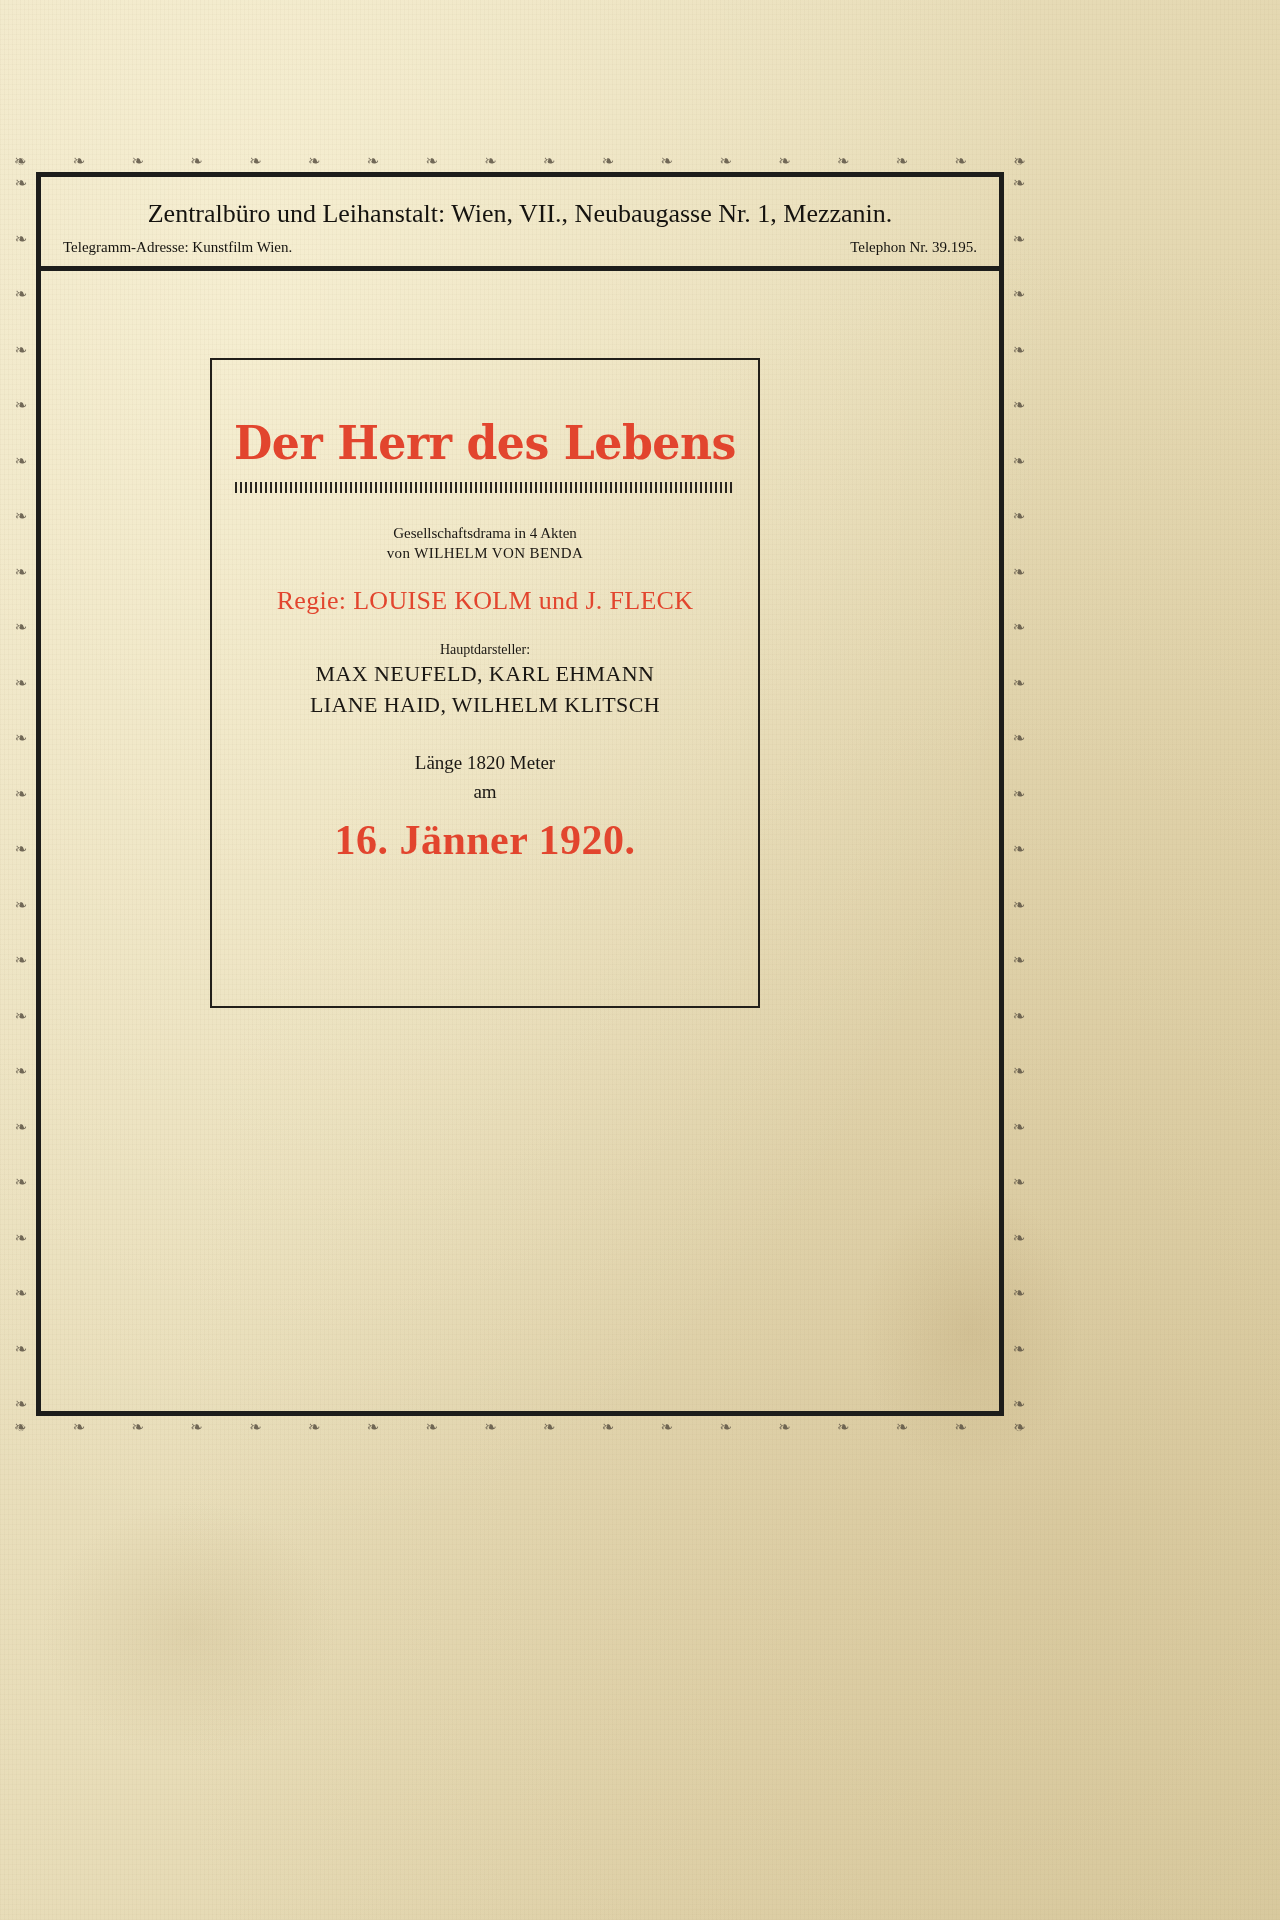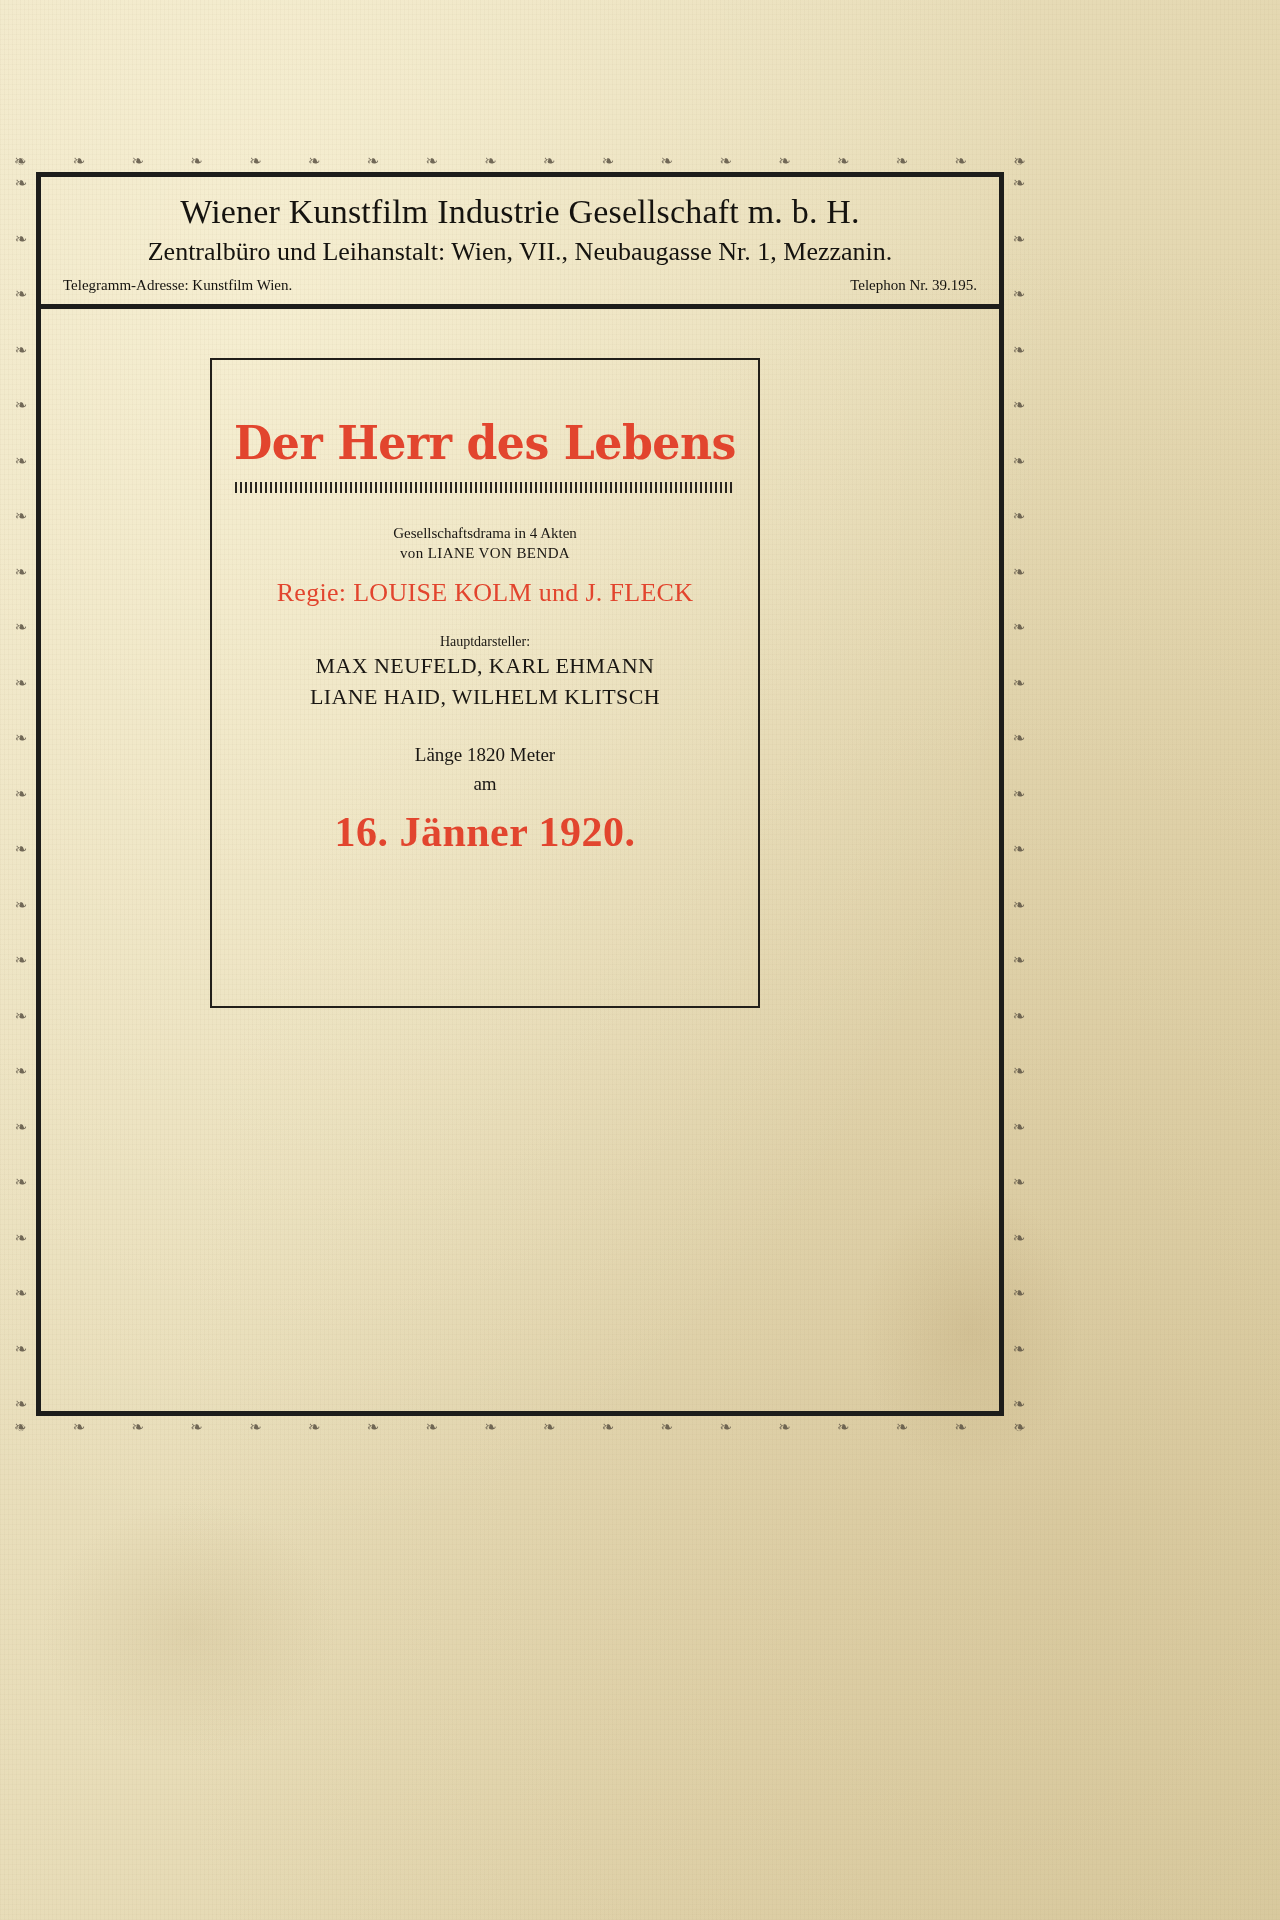--- a/index.html
+++ b/index.html
@@ -165,21 +165,21 @@
 
   .genre {
     margin-top: 30px;
     font-size: 15px;
     color: #1a1713;
     line-height: 1.35;
   }
   .genre .small-caps { letter-spacing: 0.4px; }
 
   .director {
-    margin-top: 14px;
+    margin-top: 22px;
     font-size: 26px;
     color: #e2452e;
     letter-spacing: 0.3px;
     white-space: nowrap;
   }
 
   .cast-label {
     margin-top: 26px;
     font-size: 14px;
     color: #1a1713;
@@ -320,36 +320,35 @@
       <span class="orn">❧</span>
       <span class="orn">❧</span>
       <span class="orn">❧</span>
       <span class="orn">❧</span>
       <span class="orn">❧</span>
   </div>
 </div>
 
 <div class="page-box">
   <div class="letterhead">
-    <div class="company-name">Wiener Kunstfilm Industrie Gesellschaft m. b. H.</div>
     <div class="company-sub">Zentralbüro und Leihanstalt: Wien, VII., Neubaugasse Nr. 1, Mezzanin.</div>
     <div class="contact-row">
       <span>Telegramm-Adresse: Kunstfilm Wien.</span>
       <span>Telephon Nr. 39.195.</span>
     </div>
   </div>
 </div>
 
 <div class="film-box">
   <div class="film-title">Der Herr des Lebens</div>
   <div class="title-rule"></div>
 
   <div class="genre">
     <div>Gesellschaftsdrama in 4 Akten</div>
-    <div class="small-caps">von LIANE VON BENDA</div>
+    <div class="small-caps">von WILHELM VON BENDA</div>
   </div>
 
   <div class="director">Regie: LOUISE KOLM und J. FLECK</div>
 
   <div class="cast-label">Hauptdarsteller:</div>
   <div class="cast-line">MAX NEUFELD, KARL EHMANN</div>
   <div class="cast-line">LIANE HAID, WILHELM KLITSCH</div>
 
   <div class="length">
     <div>Länge 1820 Meter</div>

